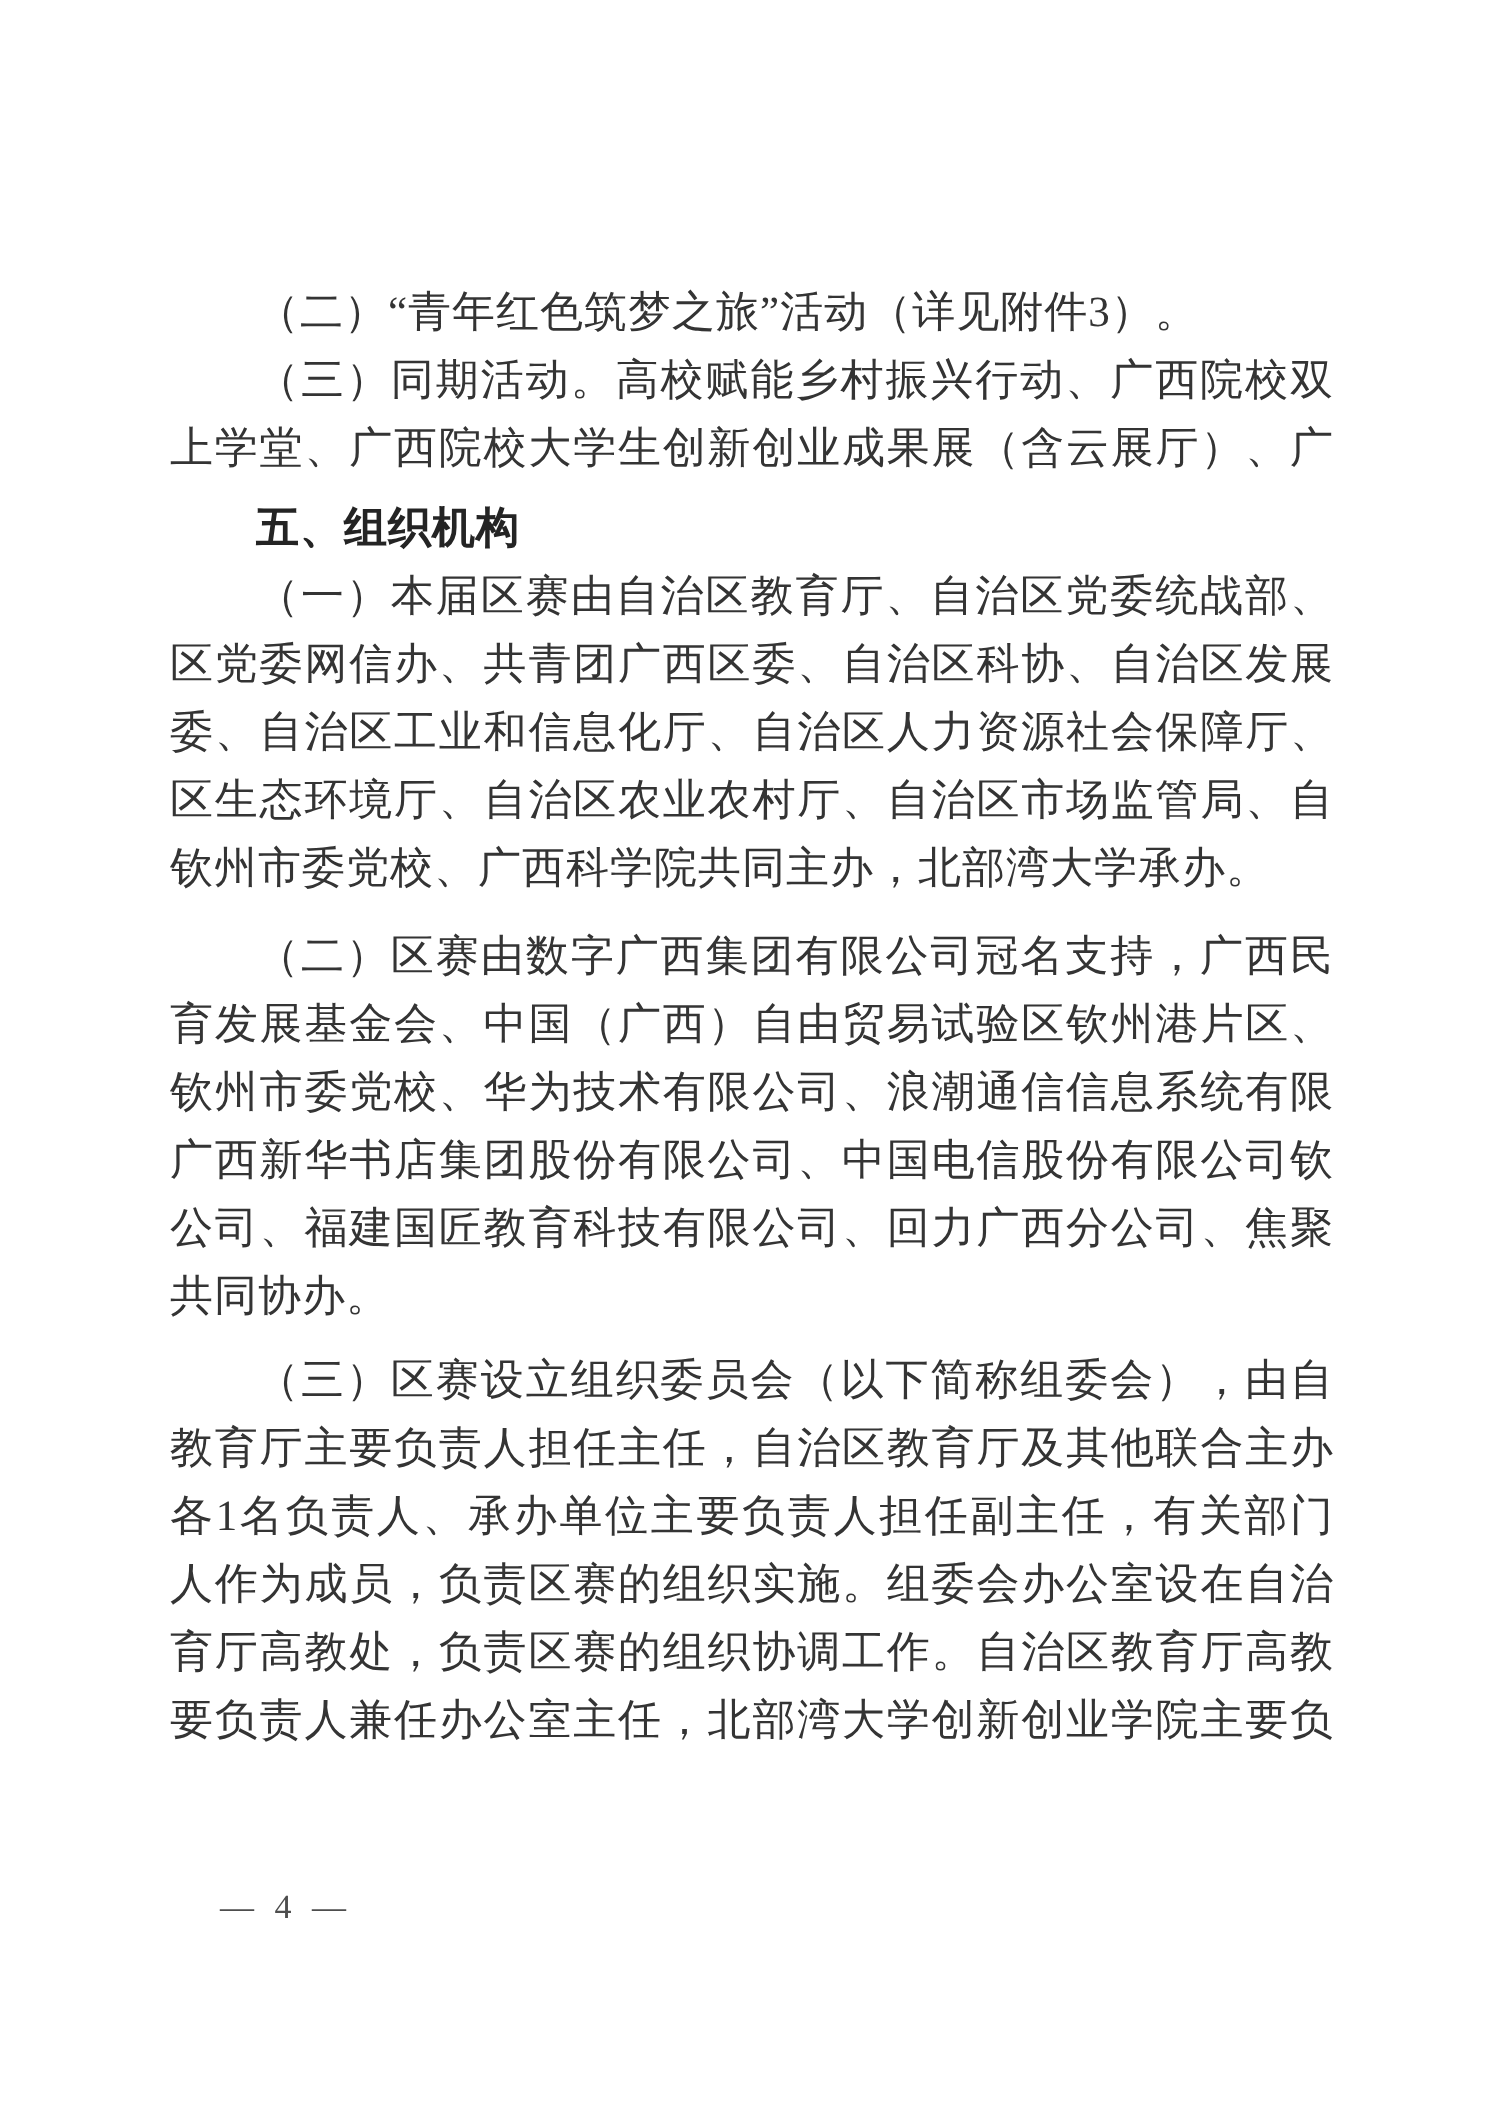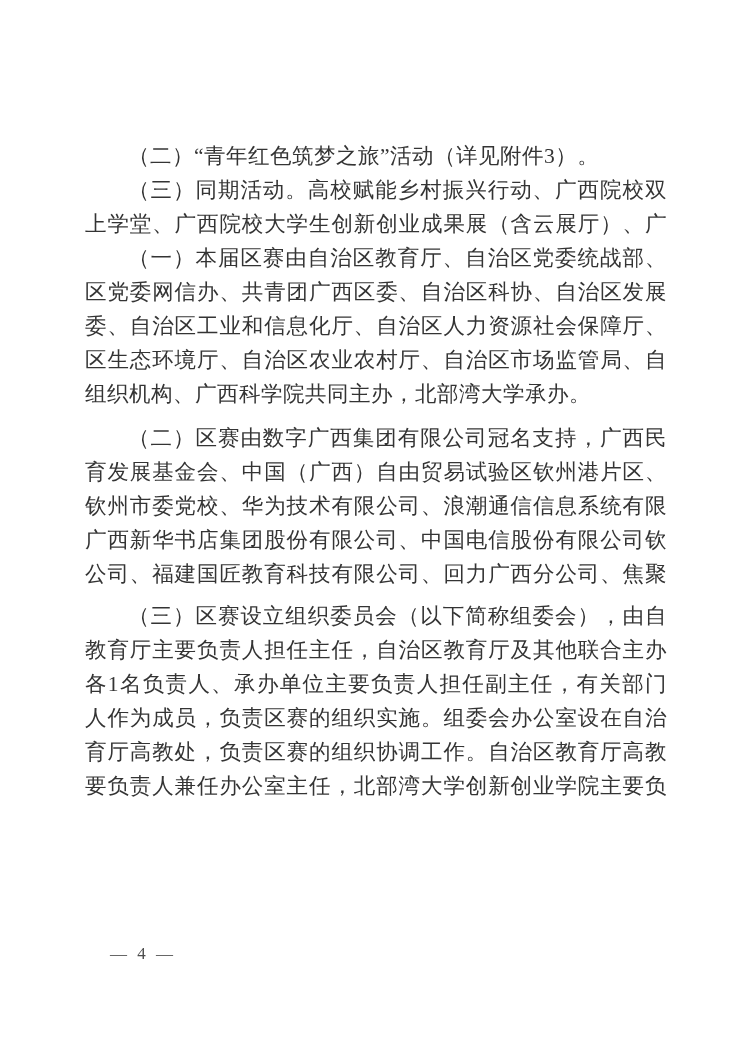--- a/index.html
+++ b/index.html
@@ -58,33 +58,37 @@
 
 <div class="page" data-name="document-page">
   <div class="doc-body" id="doc" data-name="document-body">
       <div class="paragraph" data-name="para-activity-2">
         <div class="line indent last" data-name="text-line">（二）“青年红色筑梦之旅”活动（详见附件3）。</div>
       </div>
       <div class="paragraph" data-name="para-activity-3">
         <div class="line indent" data-name="text-line">（三）同期活动。高校赋能乡村振兴行动、广西院校双创网</div>
         <div class="line" data-name="text-line">上学堂、广西院校大学生创新创业成果展（含云展厅）、广西“金</div>
       </div>
+      <div class="paragraph" data-name="section-heading-5">
+        <div class="line indent last heading-line" data-name="section-heading-text">五、组织机构</div>
+      </div>
       <div class="paragraph" data-name="para-organizers">
         <div class="line indent" data-name="text-line">（一）本届区赛由自治区教育厅、自治区党委统战部、自治</div>
         <div class="line" data-name="text-line">区党委网信办、共青团广西区委、自治区科协、自治区发展改革</div>
         <div class="line" data-name="text-line">委、自治区工业和信息化厅、自治区人力资源社会保障厅、自治</div>
         <div class="line" data-name="text-line">区生态环境厅、自治区农业农村厅、自治区市场监管局、自治区</div>
-        <div class="line last" data-name="text-line">组织机构、广西科学院共同主办，北部湾大学承办。</div>
+        <div class="line last" data-name="text-line">钦州市委党校、广西科学院共同主办，北部湾大学承办。</div>
       </div>
       <div class="paragraph" data-name="para-sponsors">
         <div class="line indent" data-name="text-line">（二）区赛由数字广西集团有限公司冠名支持，广西民族教</div>
         <div class="line" data-name="text-line">育发展基金会、中国（广西）自由贸易试验区钦州港片区、中共</div>
         <div class="line" data-name="text-line">钦州市委党校、华为技术有限公司、浪潮通信信息系统有限公司、</div>
         <div class="line" data-name="text-line">广西新华书店集团股份有限公司、中国电信股份有限公司钦州分</div>
         <div class="line" data-name="text-line">公司、福建国匠教育科技有限公司、回力广西分公司、焦聚桂教</div>
+        <div class="line last" data-name="text-line">共同协办。</div>
       </div>
       <div class="paragraph" data-name="para-committee">
         <div class="line indent" data-name="text-line">（三）区赛设立组织委员会（以下简称组委会），由自治区</div>
         <div class="line" data-name="text-line">教育厅主要负责人担任主任，自治区教育厅及其他联合主办单位</div>
         <div class="line" data-name="text-line">各1名负责人、承办单位主要负责人担任副主任，有关部门负责</div>
         <div class="line" data-name="text-line">人作为成员，负责区赛的组织实施。组委会办公室设在自治区教</div>
         <div class="line" data-name="text-line">育厅高教处，负责区赛的组织协调工作。自治区教育厅高教处主</div>
         <div class="line" data-name="text-line">要负责人兼任办公室主任，北部湾大学创新创业学院主要负责人</div>
       </div>
     </div>

